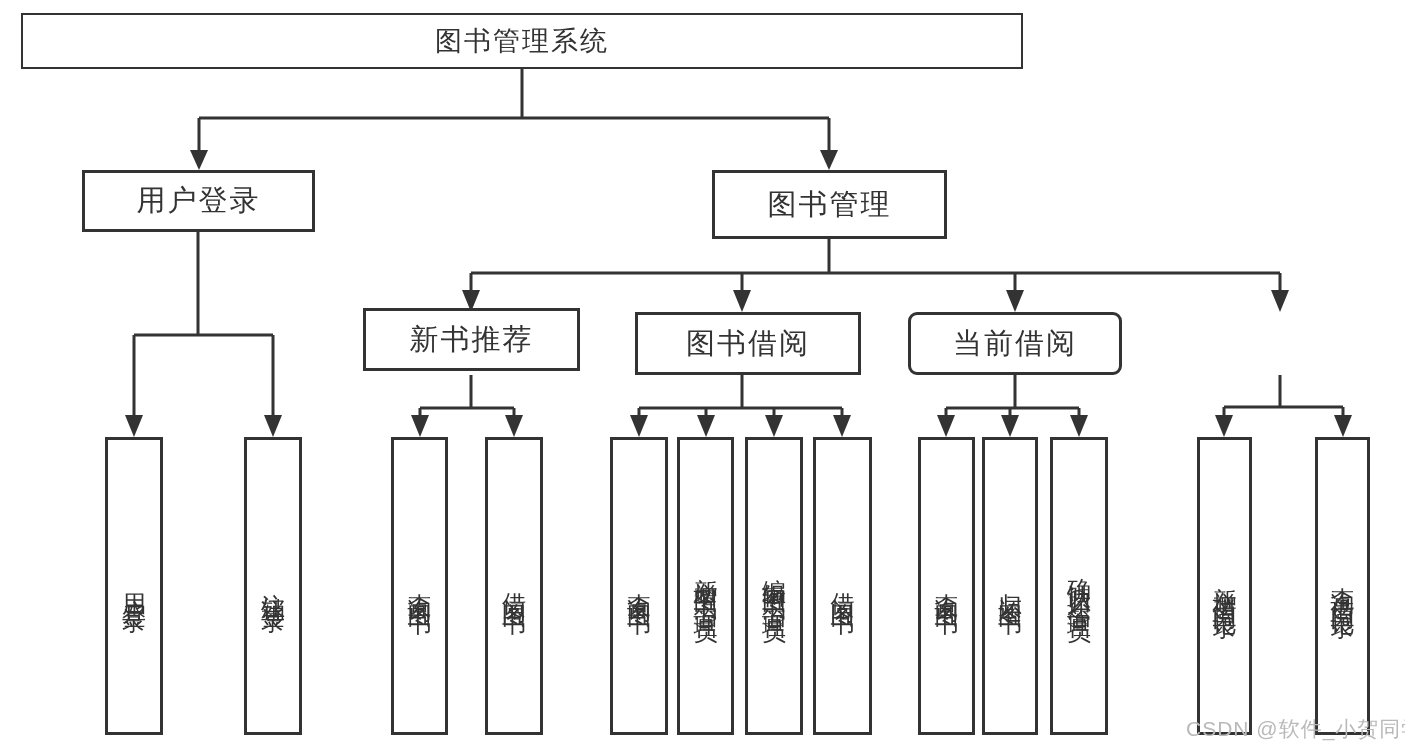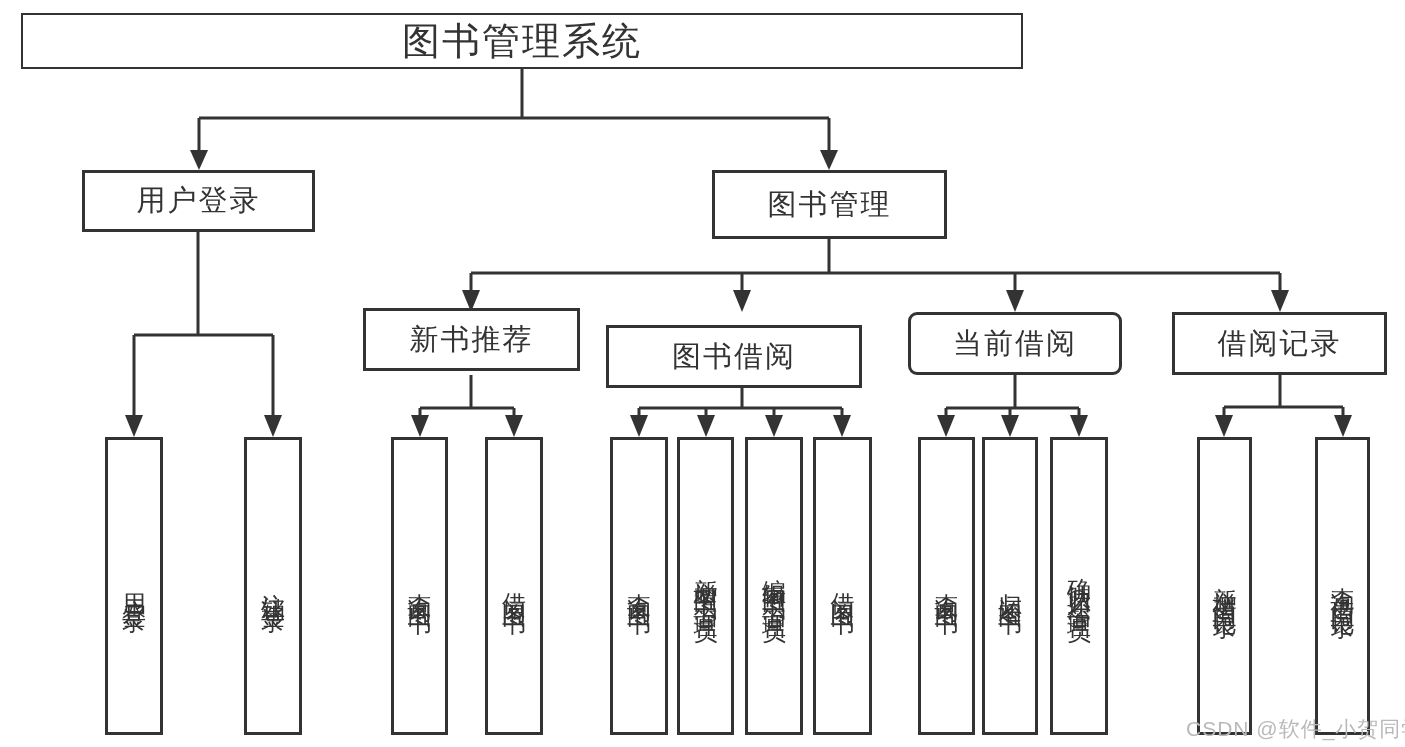--- a/index.html
+++ b/index.html
@@ -35,21 +35,21 @@
     display: flex;
     align-items: center;
     justify-content: center;
     font-size: 29px;
     letter-spacing: 2px;
     z-index: 2;
     white-space: nowrap;
   }
   .root {
     border-width: 2px;
-    font-size: 38px;
+    font-size: 27px;
   }
   .vbox {
     position: absolute;
     top: 437px;
     height: 298px;
     box-sizing: border-box;
     background: #ffffff;
     border: 3px solid #333333;
     display: flex;
     align-items: center;
@@ -126,23 +126,22 @@
       <polygon points="1334,415 1352,415 1343,437"></polygon>
     </g>
   </svg>
 
   <div class="hbox root" style="left:21px; top:13px; width:1002px; height:56px;">图书管理系统</div>
 
   <div class="hbox" style="left:82px; top:170px; width:233px; height:62px;">用户登录</div>
   <div class="hbox" style="left:712px; top:170px; width:235px; height:69px;">图书管理</div>
 
   <div class="hbox" style="left:363px; top:296px; width:217px; height:63px;margin-top:12px;">新书推荐</div>
-  <div class="hbox" style="left:606px; top:312px; width:256px; height:63px;margin-top:13px;">图书借阅</div>
+  <div class="hbox" style="left:635px; top:312px; width:226px; height:63px;">图书借阅</div>
   <div class="hbox" style="left:908px; top:312px; width:214px; height:63px;border-radius:9px;">当前借阅</div>
-  <div class="hbox" style="left:1172px; top:312px; width:215px; height:63px;">借阅记录</div>
 
   <div class="vbox" style="left:105px; width:58px;">用户登录</div>
   <div class="vbox" style="left:244px; width:58px;">注销登录</div>
 
   <div class="vbox" style="left:391px; width:57px;">查询图书</div>
   <div class="vbox" style="left:485px; width:58px;">借阅图书</div>
 
   <div class="vbox" style="left:610px; width:58px;">查询图书</div>
   <div class="vbox" style="left:677px; width:57px;">新增图书（管理员）</div>
   <div class="vbox" style="left:745px; width:58px;">编辑图书（管理员）</div>

